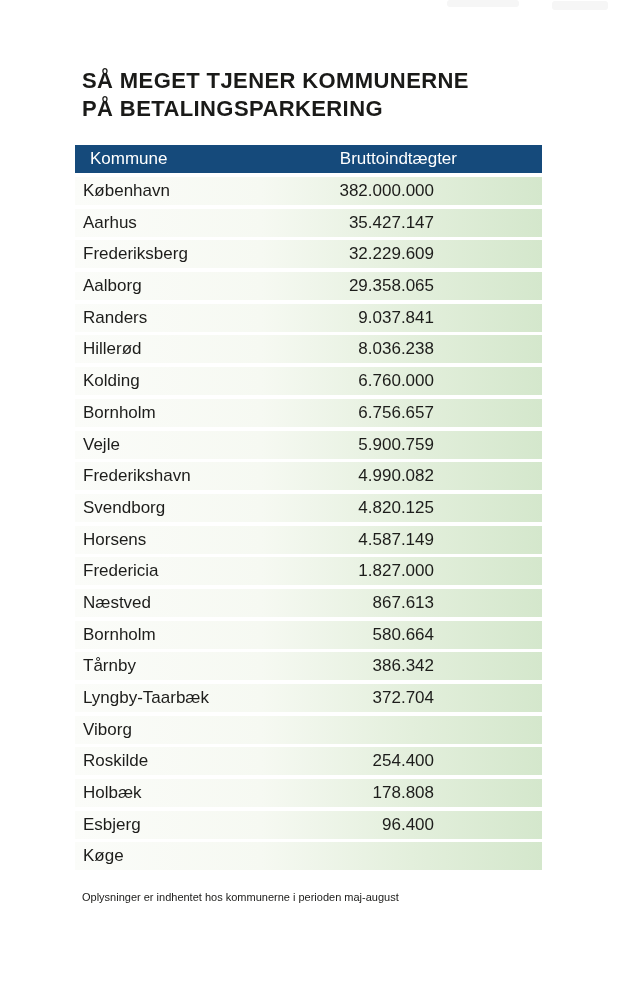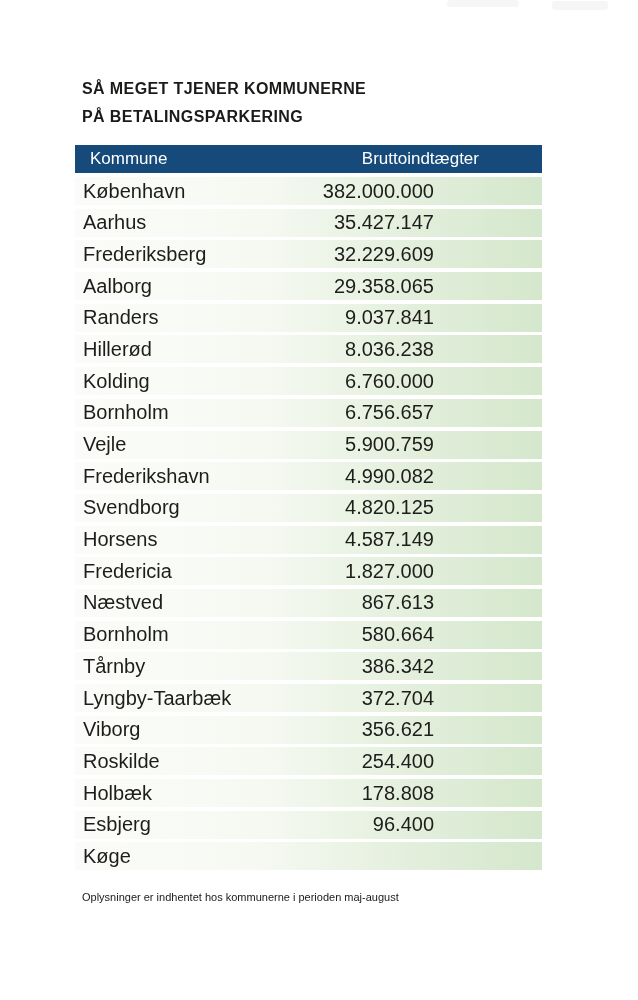--- a/index.html
+++ b/index.html
@@ -21,22 +21,22 @@
     position: absolute;
     background: #f6f6f6;
     border-radius: 3px;
   }
   .artifact.a1 { left: 447px; top: 0; width: 72px; height: 7px; }
   .artifact.a2 { left: 552px; top: 1px; width: 56px; height: 9px; }
 
   .page-title {
     position: absolute;
     left: 82px;
-    top: 64px;
-    font-size: 16px;
+    top: 52px;
+    font-size: 22px;
     line-height: 28px;
     font-weight: 700;
     letter-spacing: 0.4px;
     color: #1a1a18;
     white-space: pre-line;
   }
 
   .data-table {
     position: absolute;
     left: 75px;
@@ -51,31 +51,31 @@
     align-items: center;
     justify-content: space-between;
     color: #ffffff;
     font-size: 17px;
     margin-bottom: 4px;
   }
   .table-header .col-kommune {
     padding-left: 15px;
   }
   .table-header .col-value {
-    padding-right: 63px;
+    padding-right: 85px;
   }
 
   .table-row {
     height: 28px;
     margin-bottom: 3.7px;
     display: flex;
     align-items: center;
     justify-content: space-between;
     background: linear-gradient(90deg, #fbfcf9 0%, #f6f9f2 40%, #e3efdc 72%, #d4e7cc 100%);
-    font-size: 20px;
+    font-size: 17px;
     color: #1d1d1b;
   }
   .table-row .cell-kommune {
     padding-left: 8px;
   }
   .table-row .cell-value {
     flex: 1;
     text-align: right;
     padding-right: 108px;
     padding-left: 20px;
@@ -170,21 +170,20 @@
   <div class="table-row">
     <span class="cell-kommune">Tårnby</span>
     <span class="cell-value">386.342</span>
   </div>
   <div class="table-row">
     <span class="cell-kommune">Lyngby-Taarbæk</span>
     <span class="cell-value">372.704</span>
   </div>
   <div class="table-row">
     <span class="cell-kommune">Viborg</span>
-    <span class="cell-value">356.621</span>
   </div>
   <div class="table-row">
     <span class="cell-kommune">Roskilde</span>
     <span class="cell-value">254.400</span>
   </div>
   <div class="table-row">
     <span class="cell-kommune">Holbæk</span>
     <span class="cell-value">178.808</span>
   </div>
   <div class="table-row">

